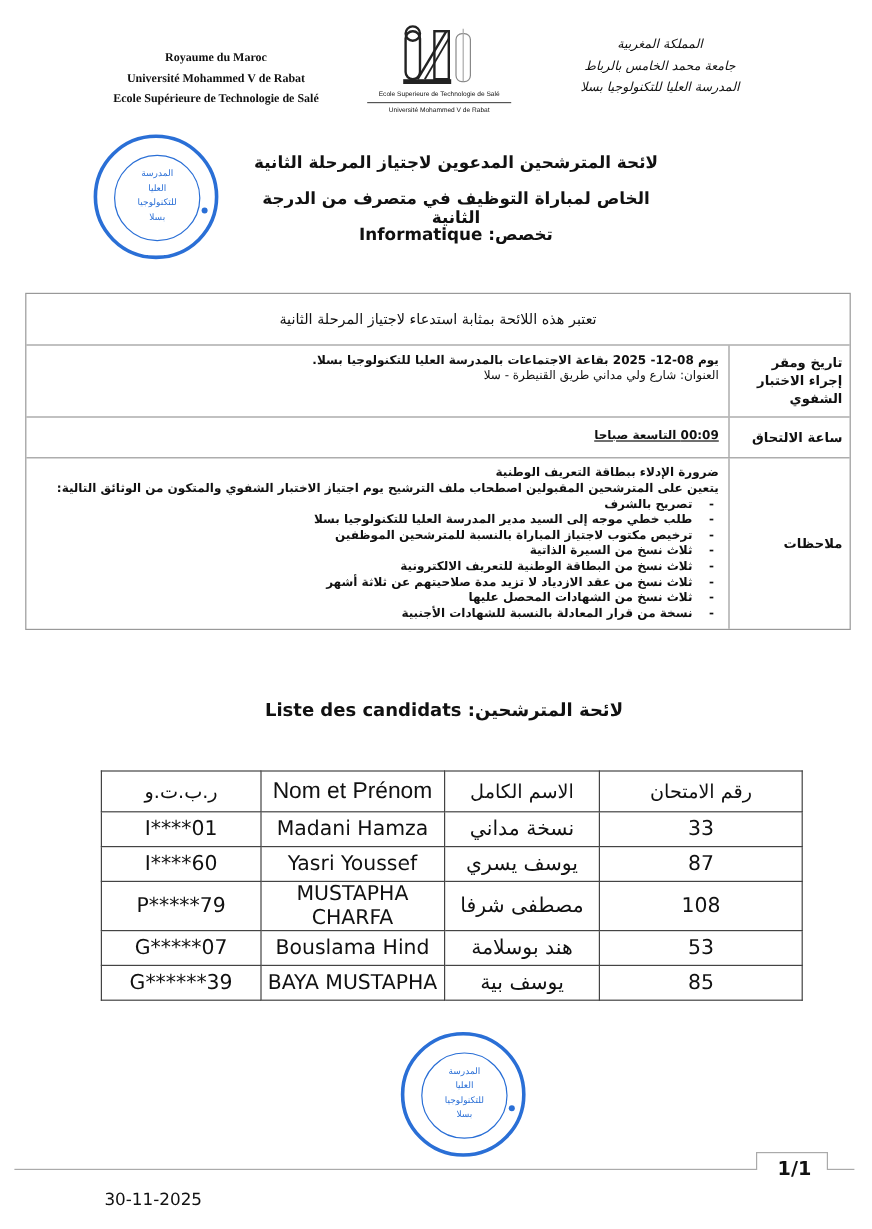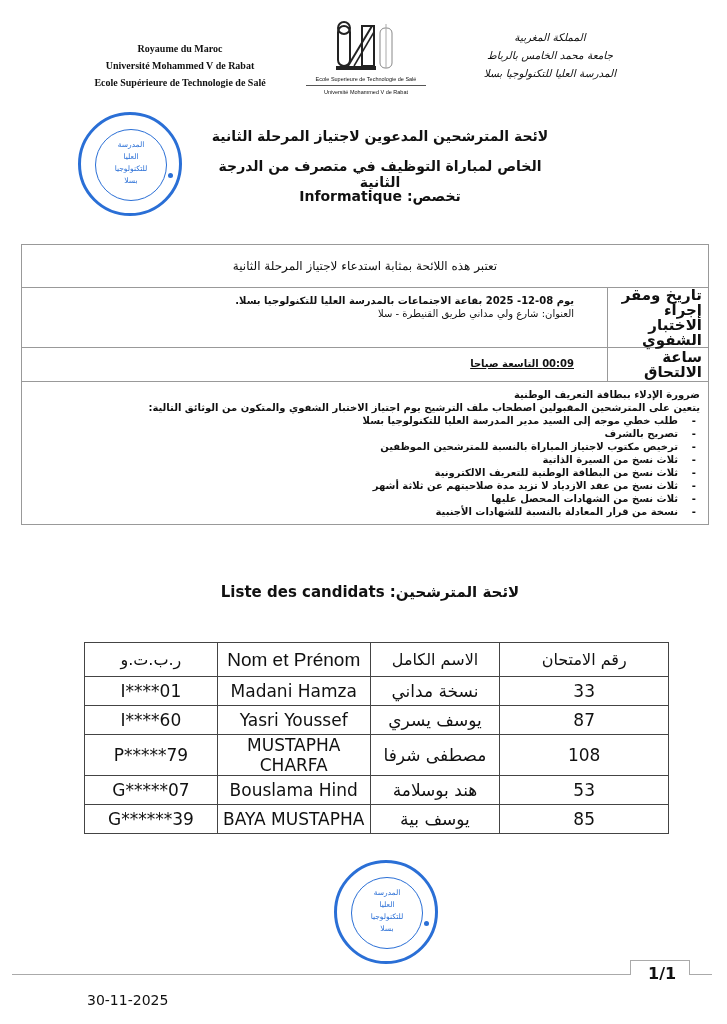--- a/index.html
+++ b/index.html
@@ -20,21 +20,21 @@
   .stamp .st-in { position: absolute; left: 22px; top: 24px; width: 56px; text-align: center; direction: rtl;
     color: #2a6fd6; font-size: 7.5px; line-height: 12px; }
   .stamp .st-dot { position: absolute; right: 6px; top: 58px; width: 5px; height: 5px; background: #2a6fd6; border-radius: 50%; }
 
   .title { position: absolute; left: 200px; width: 360px; text-align: center; direction: rtl; font-weight: bold; font-size: 14px; }
 
   .box { position: absolute; left: 21px; top: 244px; width: 688px; border: 1px solid #999; }
   .box .banner { height: 43px; border-bottom: 1px solid #999; text-align: center; direction: rtl; font-size: 12px; line-height: 43px; font-family: "DejaVu Serif", serif; }
   .box .row { display: flex; direction: rtl; border-bottom: 1px solid #999; }
   .box .row:last-child { border-bottom: none; }
-  .box .lbl { width: 101px; border-left: 1px solid #999; font-size: 15px; font-weight: bold; padding: 8px 6px; display: flex; align-items: center; line-height: 15px; margin-left: 25px; }
+  .box .lbl { width: 101px; border-left: 1px solid #999; font-size: 11px; font-weight: bold; padding: 8px 6px; display: flex; align-items: center; line-height: 15px; }
   .box .val { flex: 1; font-size: 10px; font-weight: bold; padding: 6px 8px; line-height: 13px; }
   .box .val ul { list-style: none; }
   .box .val li { padding-right: 22px; position: relative; }
   .box .val li::before { content: "-"; position: absolute; right: 4px; }
   .u { text-decoration: underline; }
 
   .list-title { position: absolute; left: 200px; top: 583px; width: 340px; text-align: center; font-weight: bold; font-size: 15px; font-family: "DejaVu Sans", sans-serif; }
 
   table.cand { position: absolute; left: 84px; top: 642px; width: 585px; border-collapse: collapse; }
   table.cand th, table.cand td { border: 1px solid #444; text-align: center; }
@@ -98,26 +98,27 @@
     <div class="val">
       <div>يوم 08-12- 2025 بقاعة الاجتماعات بالمدرسة العليا للتكنولوجيا بسلا.</div>
       <div style="font-weight:normal;">العنوان: شارع ولي مداني طريق القنيطرة - سلا</div>
     </div>
   </div>
   <div class="row" style="height:34px;">
     <div class="lbl">ساعة الالتحاق</div>
     <div class="val" style="padding-top:9px;"><span class="u">00:09  التاسعة صباحا</span></div>
   </div>
   <div class="row">
+    <div class="lbl">ملاحظات</div>
     <div class="val">
       <div>ضرورة الإدلاء ببطاقة التعريف الوطنية</div>
       <div>يتعين على المترشحين المقبولين اصطحاب ملف الترشيح يوم اجتياز الاختبار الشفوي والمتكون من الوثائق التالية:</div>
       <ul>
+        <li>تصريح بالشرف</li>
         <li>طلب خطي موجه إلى السيد مدير المدرسة العليا للتكنولوجيا بسلا</li>
-        <li>تصريح بالشرف</li>
         <li>ترخيص مكتوب لاجتياز المباراة بالنسبة للمترشحين الموظفين</li>
         <li>ثلاث نسخ من السيرة الذاتية</li>
         <li>ثلاث نسخ من البطاقة الوطنية للتعريف الالكترونية</li>
         <li>ثلاث نسخ من عقد الازدياد لا تزيد مدة صلاحيتهم عن ثلاثة أشهر</li>
         <li>ثلاث نسخ من الشهادات المحصل عليها</li>
         <li>نسخة من قرار المعادلة بالنسبة للشهادات الأجنبية</li>
       </ul>
     </div>
   </div>
 </div>

